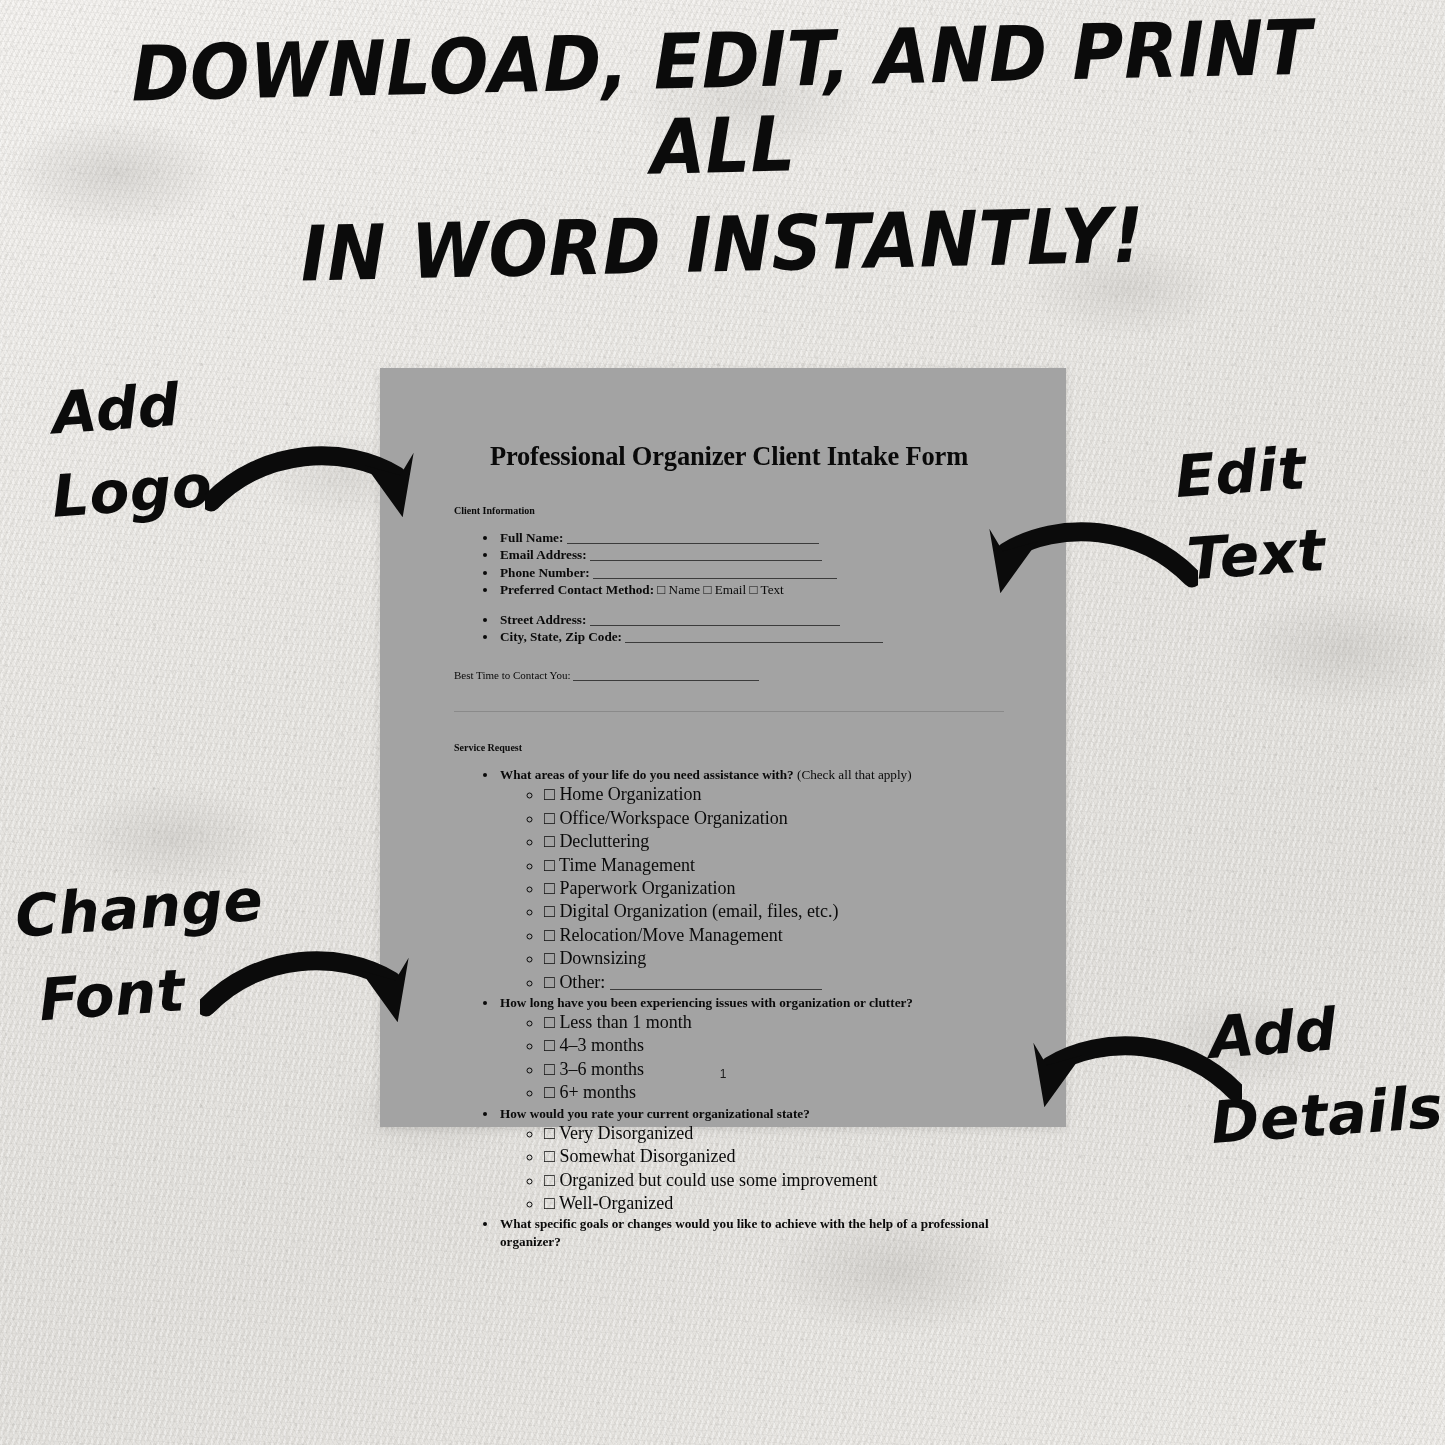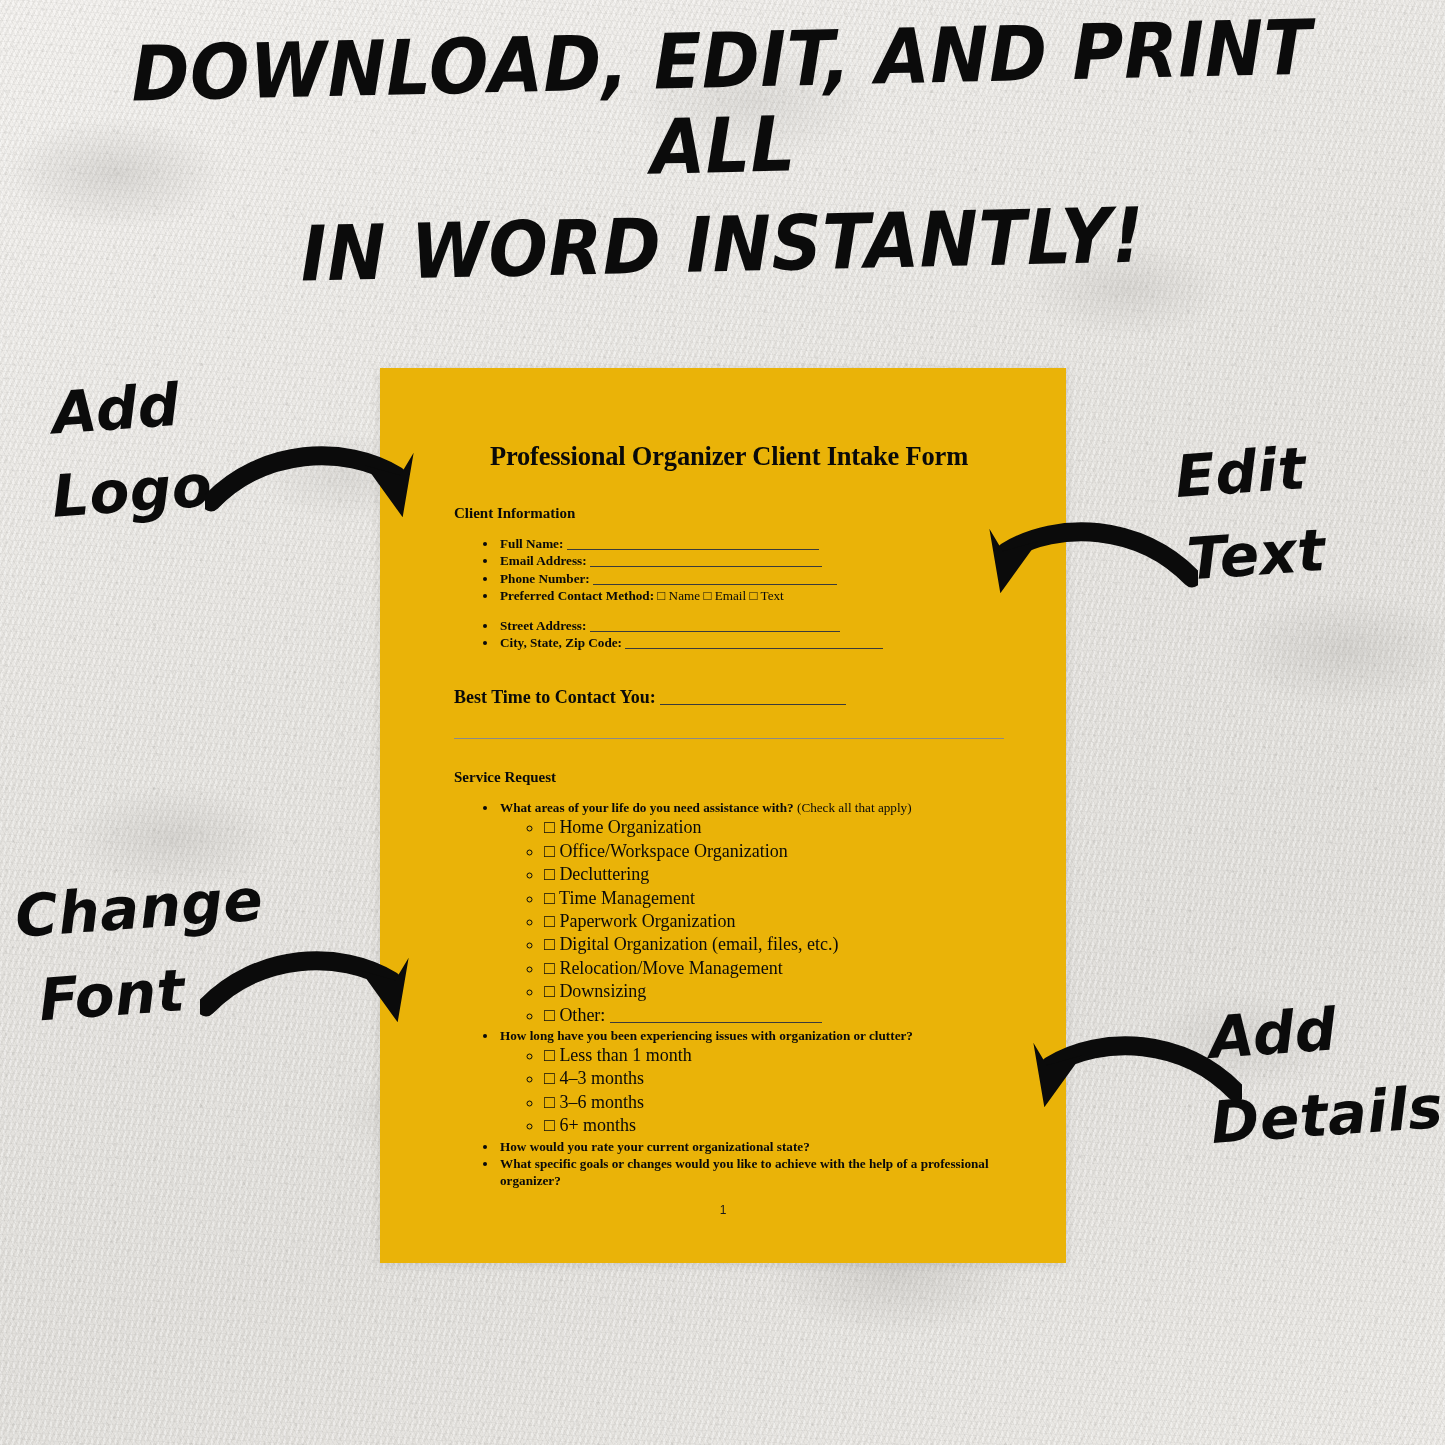--- a/index.html
+++ b/index.html
@@ -65,41 +65,41 @@
   #callout-add-details{left:1212px;top:1000px;transform:rotate(-4deg);}
   #callout-add-details .w2{margin-left:-4px;margin-top:24px;}
 
   .arrow{position:absolute;z-index:6;}
   #arrow-add-logo{left:205px;top:440px;}
   #arrow-edit-text{left:968px;top:516px;}
   #arrow-change-font{left:200px;top:945px;}
   #arrow-add-details{left:1012px;top:1030px;}
 
   
-  #document-page{position:absolute;left:380px;top:368px;width:686px;height:895px;
-    background:#eab308;z-index:4;
+  #document-page{position:absolute;left:380px;top:368px;width:686px;height:759px;
+    background:#a3a3a3;z-index:4;
     box-shadow:0 2px 10px rgba(0,0,0,.10);
     font-family:"Liberation Serif", serif;color:#0a0a0a;}
   .doc-inner{padding:72px 62px 0 74px;position:relative;height:100%;box-sizing:border-box;}
 
   .doc-title{text-align:center;font-weight:bold;font-size:26.5px;line-height:1.22;
     margin:0 0 0 0;letter-spacing:-.2px;}
 
-  .sec-head{font-weight:bold;font-size:15px;margin-top:33px;}
+  .sec-head{font-weight:bold;font-size:10px;margin-top:33px;}
   .sec-head.tight{margin-top:30px;}
 
   ul.lvl1{list-style:disc;margin:13px 0 0 0;padding-left:44px;}
   ul.lvl1>li{font-size:13.2px;line-height:1.30;margin:0;padding-left:2px;}
   ul.lvl2{list-style:circle;margin:0 0 0 0;padding-left:44px;}
   ul.lvl2>li{font-size:18px;line-height:1.30;font-weight:normal;}
   .bold{font-weight:bold;}
   .fill{display:inline-block;border-bottom:1.1px solid #3b3b3b;vertical-align:-2px;height:11px;}
   .note{font-weight:normal;}
 
-  .best-time{font-size:18px;font-weight:bold;margin-top:36px;}
+  .best-time{font-size:11px;font-weight:normal;margin-top:24px;}
   .divider{border:0;border-top:1.4px solid #8a8a8a;margin:30px 0 0 0;width:100%;}
 
   .q-wrap{margin-top:13px;}
   .page-num{position:absolute;left:0;right:0;bottom:46px;text-align:center;
     font-size:12px;font-family:"Liberation Sans", sans-serif;color:#1a1a1a;}
 </style>
 </head>
 <body>
 
 <div id="bg"></div>
@@ -222,20 +222,26 @@
         <ul class="lvl2">
           <li><span>□</span> <span>Less than 1 month</span></li>
           <li><span>□</span> <span>4–3 months</span></li>
           <li><span>□</span> <span>3–6 months</span></li>
           <li><span>□</span> <span>6+ months</span></li>
         </ul>
       </li>
 
       <li>
         <span class="bold">How would you rate your current organizational state?</span>
+        <ul class="lvl2">
+          <li><span>□</span> <span>Very Disorganized</span></li>
+          <li><span>□</span> <span>Somewhat Disorganized</span></li>
+          <li><span>□</span> <span>Organized but could use some improvement</span></li>
+          <li><span>□</span> <span>Well-Organized</span></li>
+        </ul>
       </li>
 
       <li>
         <span class="bold">What specific goals or changes would you like to achieve with the help of a professional organizer?</span>
       </li>
     </ul>
 
     <div class="page-num">1</div>
   </div>
 </div>

